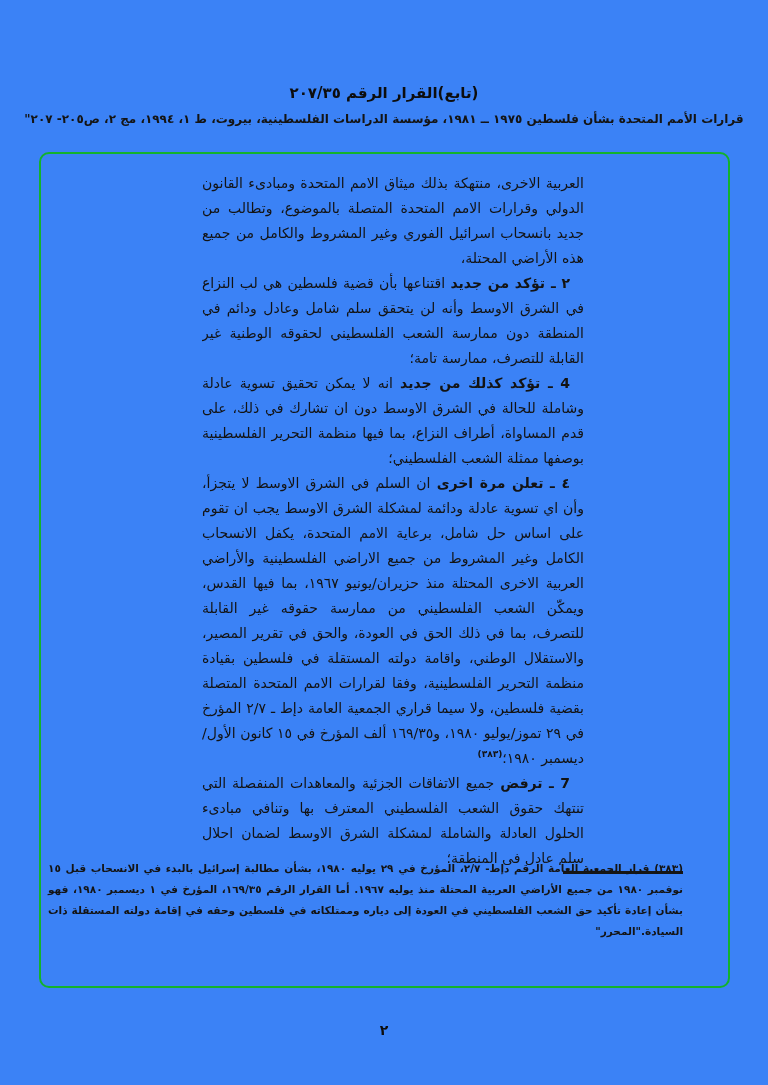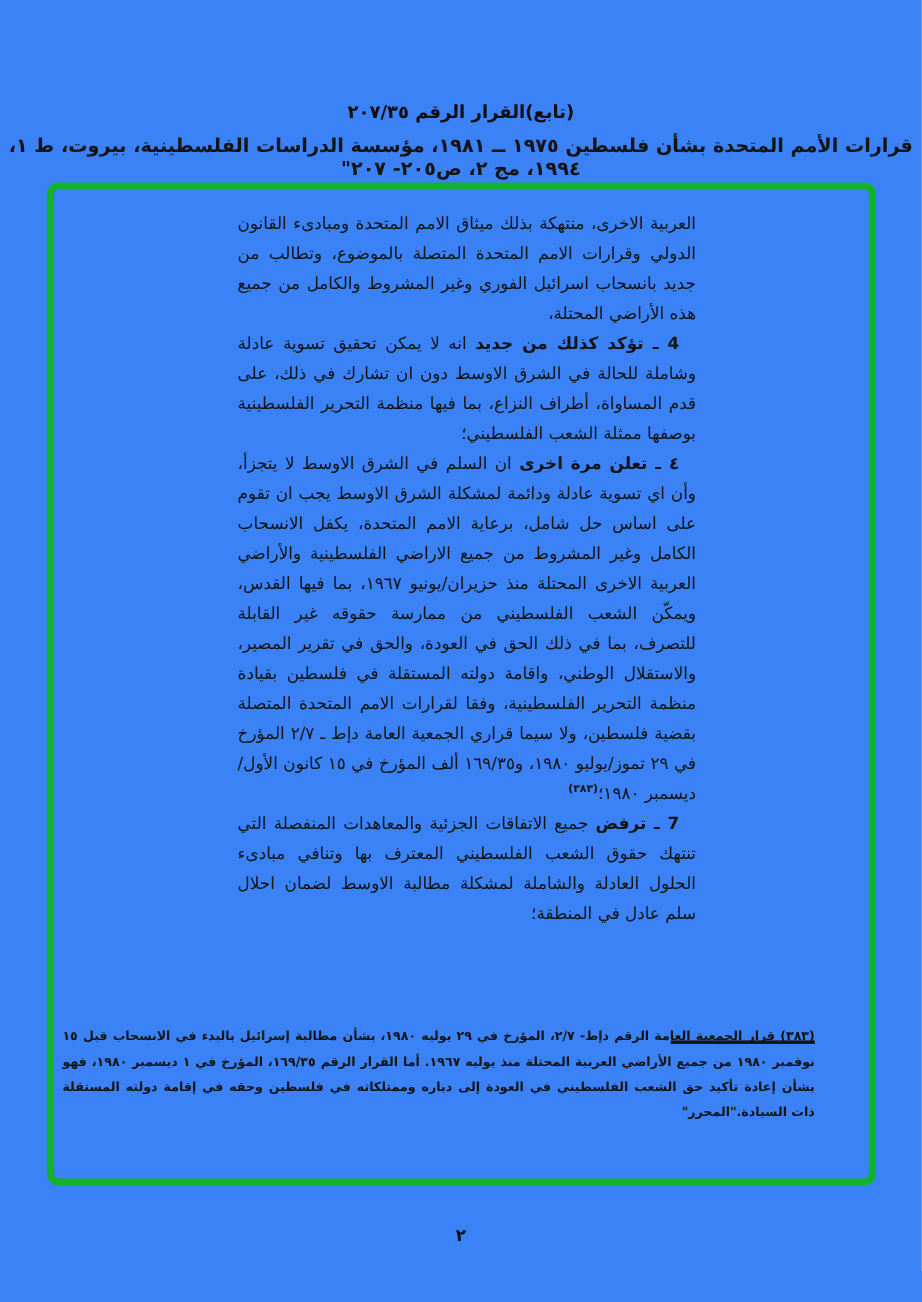--- a/index.html
+++ b/index.html
@@ -16,28 +16,28 @@
   
   .doc-title {
     position:absolute; top:84px; left:0; right:0;
     direction:rtl; text-align:center;
     font-size:15px; font-weight:bold; color:#0d0d0d;
     letter-spacing:0.2px;
   }
   .doc-source {
     position:absolute; top:112px; left:0; right:0;
     direction:rtl; text-align:center;
-    font-size:16px; font-weight:bold; color:#141414;
+    font-size:12px; font-weight:bold; color:#141414;
   }
   
   .border-box {
     position:absolute; left:39px; top:152px;
     width:691px; height:836px;
     box-sizing:border-box;
-    border:6px solid #be185d;
+    border:2px solid #be185d;
     border-radius:10px;
     background:transparent;
   }
   
   .doc-body {
     position:absolute; top:17px; right:144px;
     width:382px;
     max-height:694px; overflow:hidden;
     direction:rtl; text-align:justify;
     font-size:14px; line-height:25px; color:#131313;
@@ -73,23 +73,24 @@
 
 <div class="page">
 
   <div class="doc-title">(تابع)القرار الرقم ٢٠٧/٣٥</div>
   <div class="doc-source">قرارات الأمم المتحدة بشأن فلسطين ١٩٧٥ ــ ١٩٨١، مؤسسة الدراسات الفلسطينية، بيروت، ط ١، ١٩٩٤، مج ٢، ص٢٠٥- ٢٠٧"</div>
 
   <div class="border-box" style="border-color: rgb(19, 178, 43);">
 
     <div class="doc-body">
       <p class="para"><span class="lead"></span><span>العربية الاخرى، منتهكة بذلك ميثاق الامم المتحدة ومبادىء القانون الدولي وقرارات الامم المتحدة المتصلة بالموضوع، وتطالب من جديد بانسحاب اسرائيل الفوري وغير المشروط والكامل من جميع هذه الأراضي المحتلة،</span></p>
+      <p class="para indent"><span class="lead">٢ ـ تؤكد من جديد</span><span> اقتناعها بأن قضية فلسطين هي لب النزاع في الشرق الاوسط وأنه لن يتحقق سلم شامل وعادل ودائم في المنطقة دون ممارسة الشعب الفلسطيني لحقوقه الوطنية غير القابلة للتصرف، ممارسة تامة؛</span></p>
       <p class="para indent"><span class="lead">4 ـ تؤكد كذلك من جديد</span><span> انه لا يمكن تحقيق تسوية عادلة وشاملة للحالة في الشرق الاوسط دون ان تشارك في ذلك، على قدم المساواة، أطراف النزاع، بما فيها منظمة التحرير الفلسطينية بوصفها ممثلة الشعب الفلسطيني؛</span></p>
       <p class="para indent"><span class="lead">٤ ـ تعلن مرة اخرى</span><span> ان السلم في الشرق الاوسط لا يتجزأ، وأن اي تسوية عادلة ودائمة لمشكلة الشرق الاوسط يجب ان تقوم على اساس حل شامل، برعاية الامم المتحدة، يكفل الانسحاب الكامل وغير المشروط من جميع الاراضي الفلسطينية والأراضي العربية الاخرى المحتلة منذ حزيران/يونيو ١٩٦٧، بما فيها القدس، ويمكّن الشعب الفلسطيني من ممارسة حقوقه غير القابلة للتصرف، بما في ذلك الحق في العودة، والحق في تقرير المصير، والاستقلال الوطني، واقامة دولته المستقلة في فلسطين بقيادة منظمة التحرير الفلسطينية، وفقا لقرارات الامم المتحدة المتصلة بقضية فلسطين، ولا سيما قراري الجمعية العامة دإط ـ ٢/٧ المؤرخ في ٢٩ تموز/يوليو ١٩٨٠، و١٦٩/٣٥ ألف المؤرخ في ١٥ كانون الأول/ديسمبر ١٩٨٠؛</span><span class="fn-ref">(٣٨٣)</span></p>
-      <p class="para indent"><span class="lead">7 ـ ترفض</span><span> جميع الاتفاقات الجزئية والمعاهدات المنفصلة التي تنتهك حقوق الشعب الفلسطيني المعترف بها وتنافي مبادىء الحلول العادلة والشاملة لمشكلة مطالبة الاوسط لضمان احلال سلم عادل في المنطقة؛</span></p>
+      <p class="para indent"><span class="lead">7 ـ ترفض</span><span> جميع الاتفاقات الجزئية والمعاهدات المنفصلة التي تنتهك حقوق الشعب الفلسطيني المعترف بها وتنافي مبادىء الحلول العادلة والشاملة لمشكلة الشرق الاوسط لضمان احلال سلم عادل في المنطقة؛</span></p>
 
     </div>
 
     <div class="footnote-sep"></div>
 
     <div class="footnote"><span class="fn-marker">(٣٨٣)</span><span> قرار الجمعية العامة الرقم دإط- ٢/٧، المؤرخ في ٢٩ يوليه ١٩٨٠، بشأن مطالبة إسرائيل بالبدء في الانسحاب قبل ١٥ نوفمبر ١٩٨٠ من جميع الأراضي العربية المحتلة منذ يوليه ١٩٦٧. أما القرار الرقم ١٦٩/٣٥، المؤرخ في ١ ديسمبر ١٩٨٠، فهو بشأن إعادة تأكيد حق الشعب الفلسطيني في العودة إلى دياره وممتلكاته في فلسطين وحقه في إقامة دولته المستقلة ذات السيادة."المحرر"</span></div>
 
   </div>
 
   <div class="page-num">٢</div>

